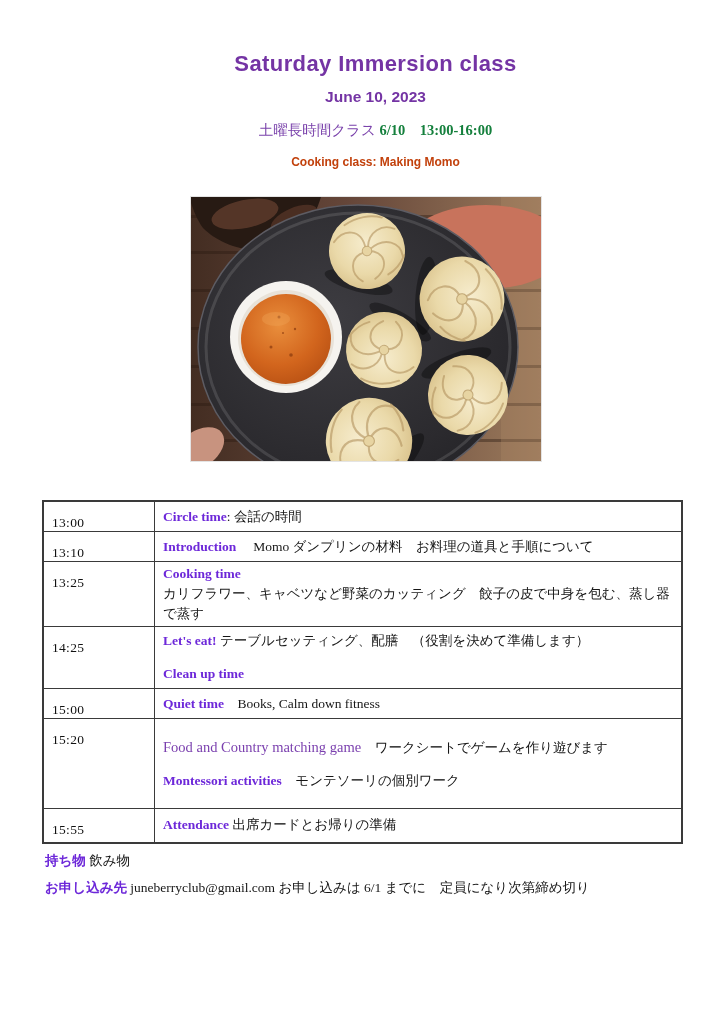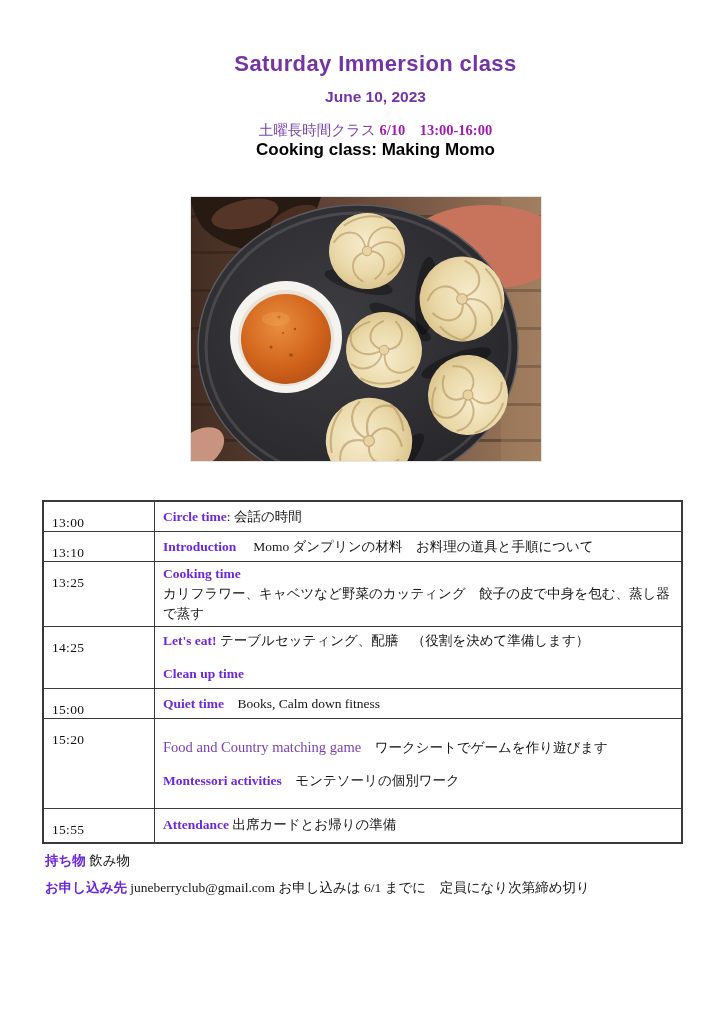--- a/index.html
+++ b/index.html
@@ -4,23 +4,23 @@
 <style>
   html,body{margin:0;padding:0;background:#ffffff;}
   .page{position:relative;width:724px;height:1024px;background:#ffffff;overflow:hidden;
         font-family:"Liberation Serif","DejaVu Serif",serif;color:#111;}
   .abs{position:absolute;left:0;right:0;text-align:center;margin-left:27px;}
   .title{top:51px;font-family:"Liberation Sans","DejaVu Sans",sans-serif;font-weight:bold;
          font-size:22px;letter-spacing:.4px;color:#7434a4;}
   .date{top:88px;font-family:"Liberation Sans","DejaVu Sans",sans-serif;font-weight:bold;
         font-size:15.5px;color:#7434a4;}
   .jpline{top:121px;font-size:14.5px;color:#7a42ab;}
-  .jpline .jptime{font-weight:bold;color:#a21caf;}
-  .course{top:140px;font-family:"Liberation Sans","DejaVu Sans",sans-serif;font-weight:bold;
-          font-size:17px;color:#000000;}
+  .jpline .jptime{font-weight:bold;color:#15803d;}
+  .course{top:155px;font-family:"Liberation Sans","DejaVu Sans",sans-serif;font-weight:bold;
+          font-size:12px;color:#c2410c;}
   .photo{position:absolute;left:190px;top:196px;width:350px;height:264px;
          border:1px solid #e4e4e4;box-sizing:content-box;}
   .photo svg{display:block;}
   table.schedule{position:absolute;left:42px;top:500px;width:641px;border-collapse:collapse;
                  border:2px solid #3a3a3a;font-size:13.5px;table-layout:fixed;}
   table.schedule td{border:1px solid #3a3a3a;}
   td.time-cell{width:100px;vertical-align:top;padding:13px 2px 0 8px;letter-spacing:.3px;}
   td.activity-cell{vertical-align:middle;padding:2px 8px;}
   .line{line-height:20px;}
   .line.blank{height:13px;}

